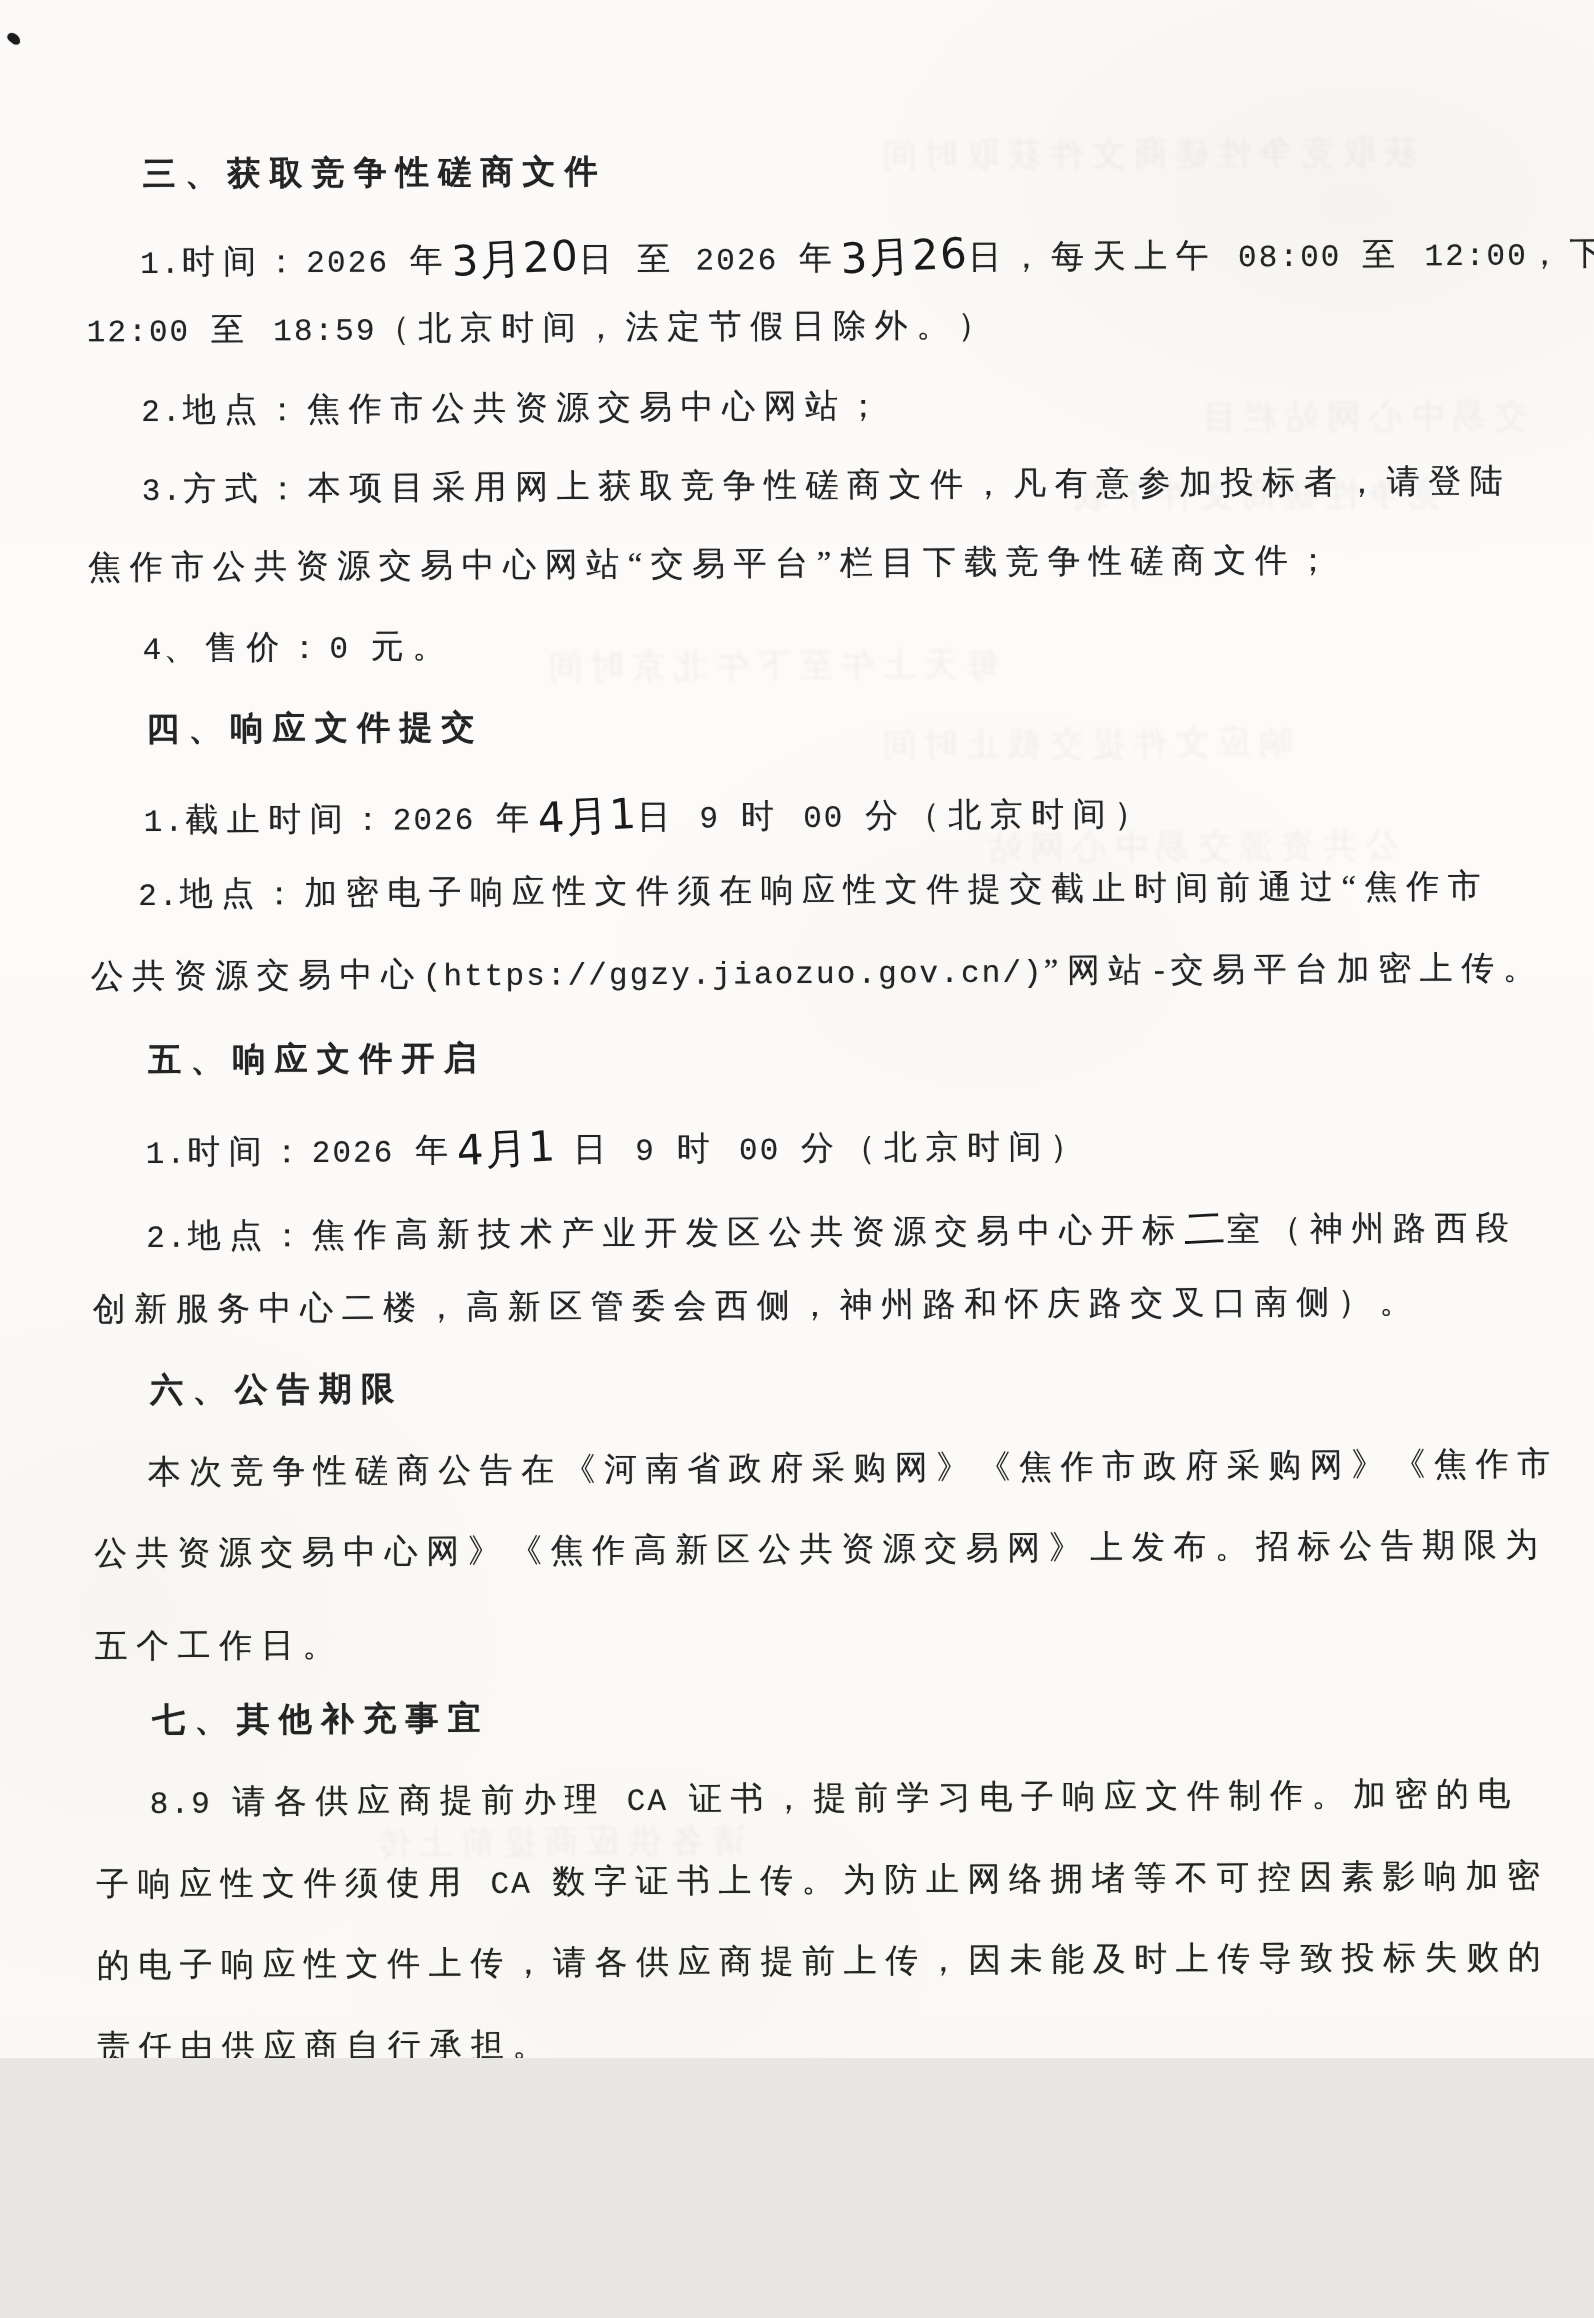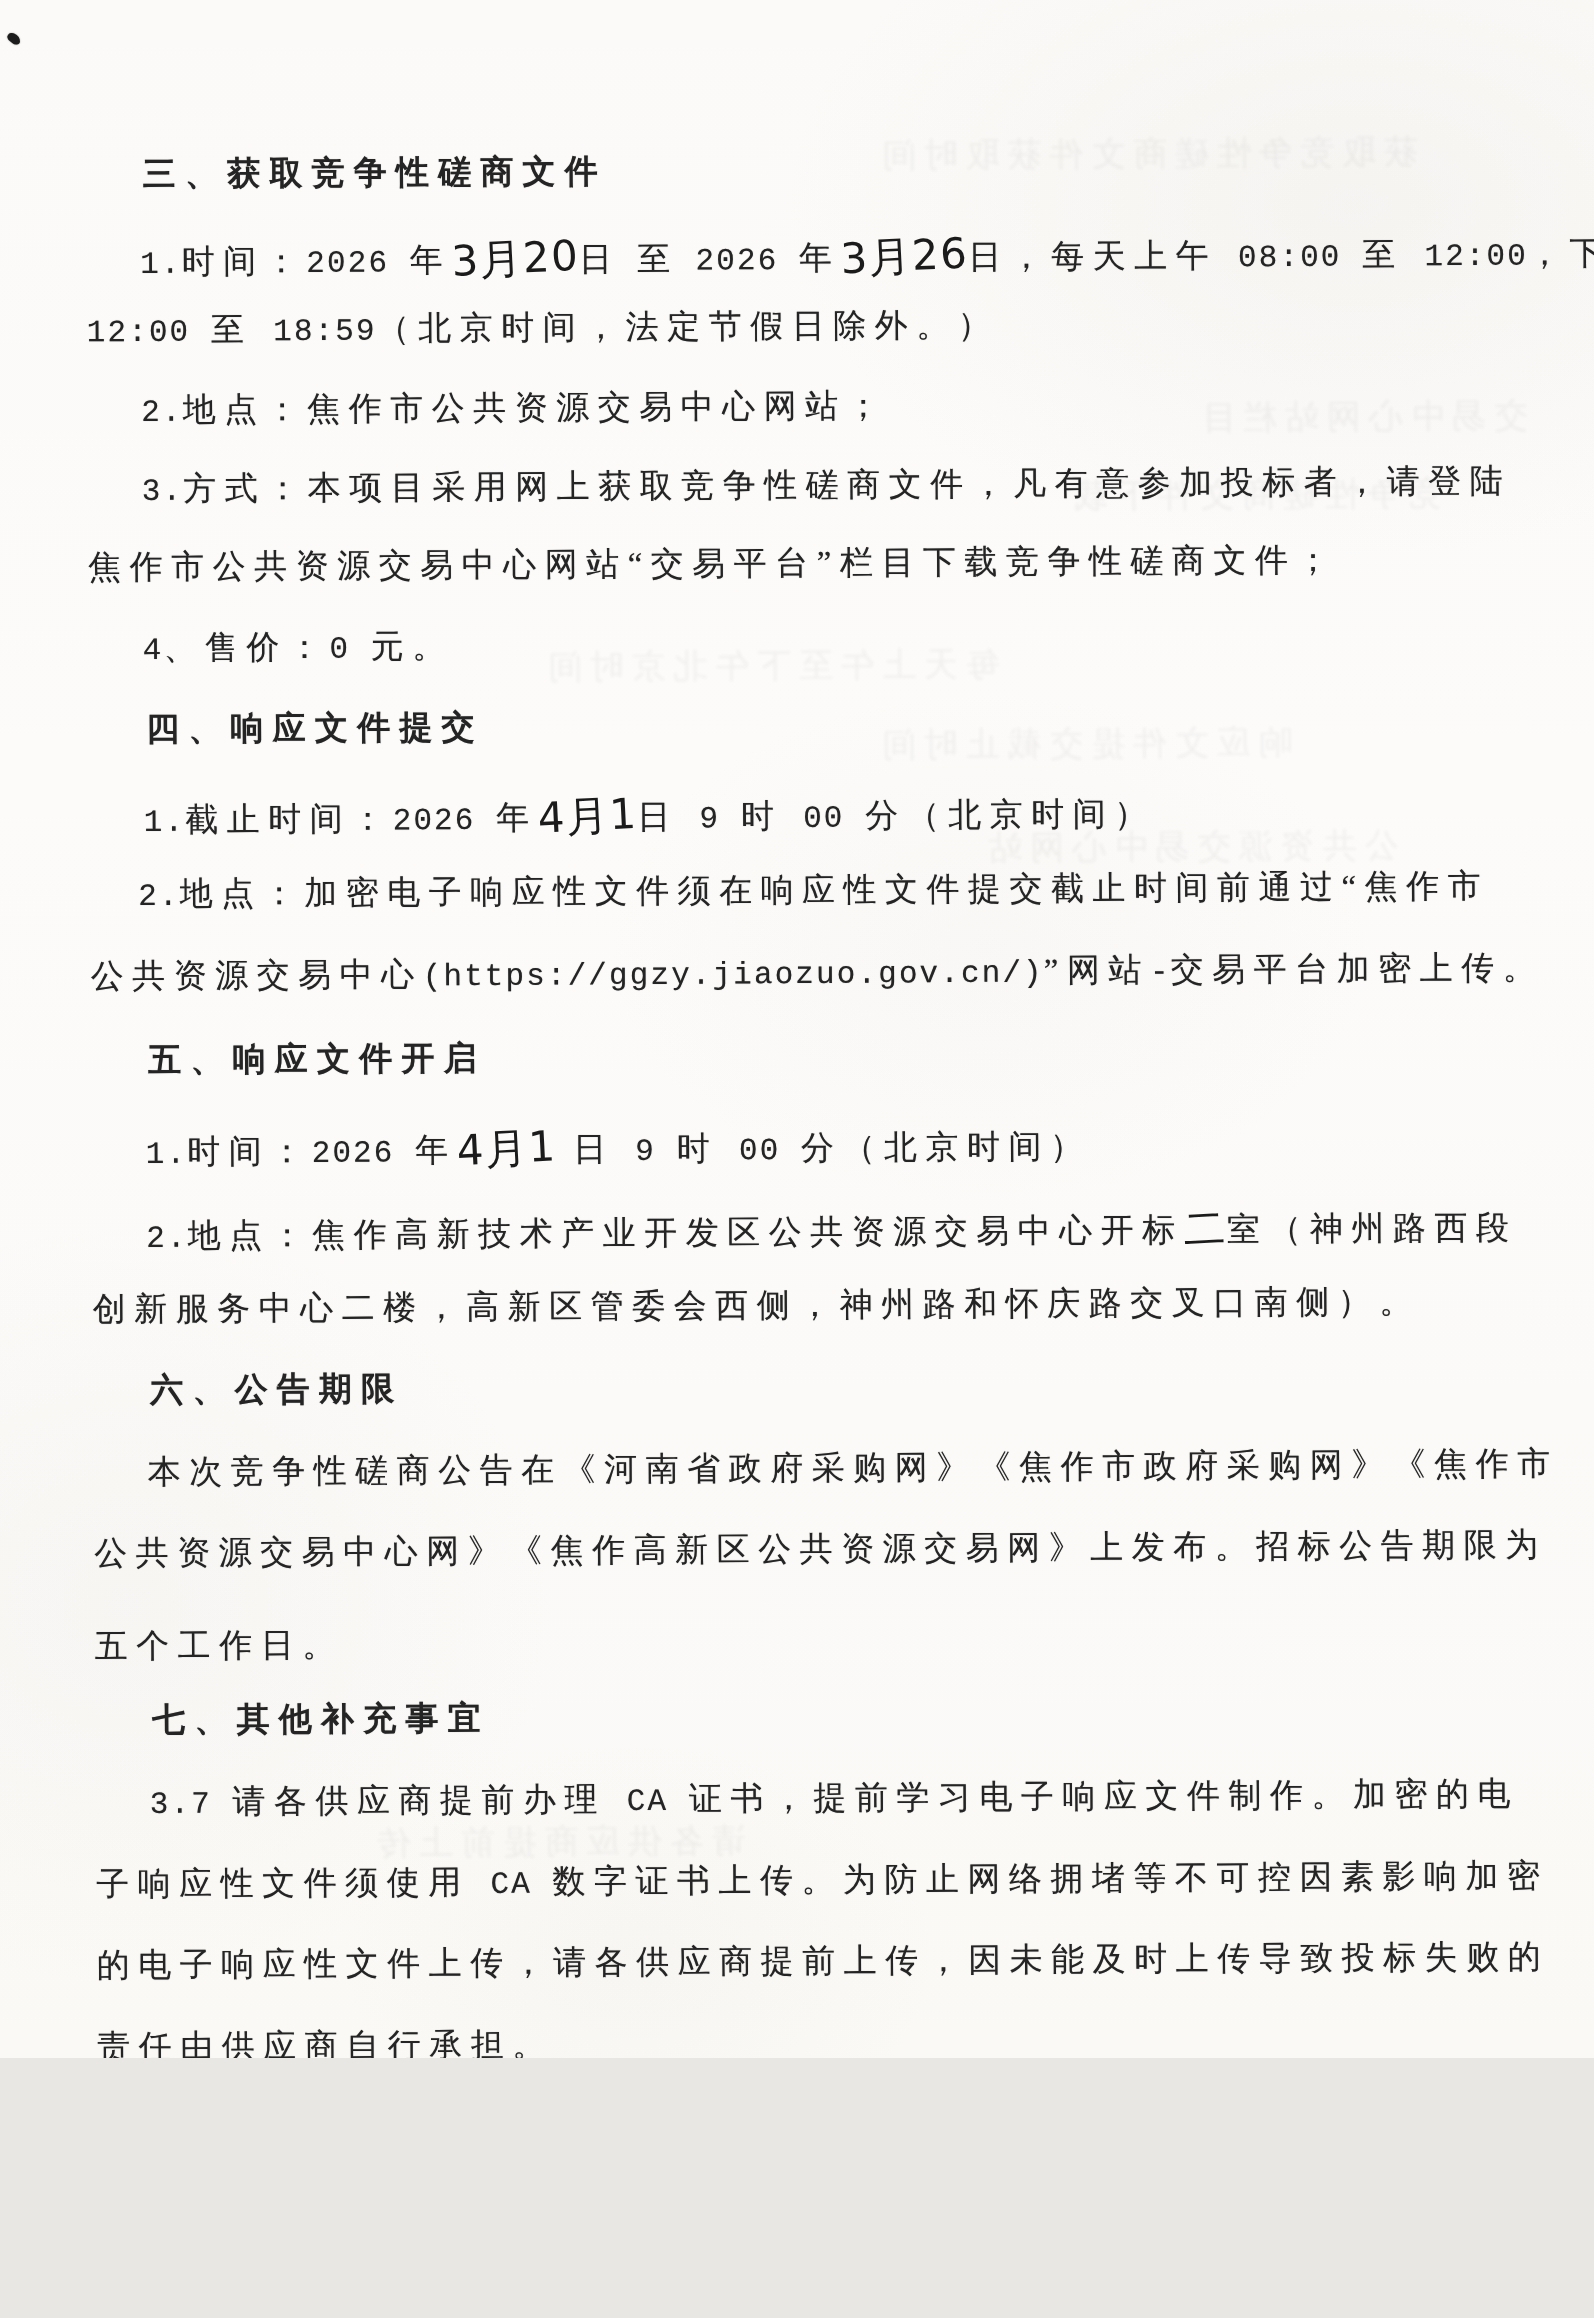--- a/index.html
+++ b/index.html
@@ -113,20 +113,20 @@
       <div class="line body" style="top: 950px; padding-left: 0px;"><span class="cjk">公共资源交易中心</span><span class="lat">(https://ggzy.jiaozuo.gov.cn/)</span><span class="cjk">”网站</span><span class="lat">-</span><span class="cjk">交易平台加密上传。</span></div>
       <div class="line heading" style="top: 1034px; padding-left: 57px;"><span class="cjk">五、响应文件开启</span></div>
       <div class="line body" style="top: 1117px; padding-left: 54px;"><span class="lat">1.</span><span class="cjk">时间：</span><span class="lat">2026 </span><span class="cjk">年</span><span class="hand">4月1</span><span class="cjk"> 日</span><span class="lat"> 9 </span><span class="cjk">时</span><span class="lat"> 00 </span><span class="cjk">分（北京时间）</span></div>
       <div class="line body" style="top: 1201px; padding-left: 54px;"><span class="lat">2.</span><span class="cjk">地点：焦作高新技术产业开发区公共资源交易中心开标</span><span class="hand">二</span><span class="cjk">室（神州路西段</span></div>
       <div class="line body" style="top: 1283px; padding-left: 0px;"><span class="cjk">创新服务中心二楼，高新区管委会西侧，神州路和怀庆路交叉口南侧）。</span></div>
       <div class="line heading" style="top: 1364px; padding-left: 57px;"><span class="cjk">六、公告期限</span></div>
       <div class="line body" style="top: 1446px; padding-left: 54px;"><span class="cjk">本次竞争性磋商公告在《河南省政府采购网》《焦作市政府采购网》《焦作市</span></div>
       <div class="line body" style="top: 1527px; padding-left: 0px;"><span class="cjk">公共资源交易中心网》《焦作高新区公共资源交易网》上发布。招标公告期限为</span></div>
       <div class="line body" style="top: 1620px; padding-left: 0px;"><span class="cjk">五个工作日。</span></div>
       <div class="line heading" style="top: 1694px; padding-left: 57px;"><span class="cjk">七、其他补充事宜</span></div>
-      <div class="line body" style="top: 1776px; padding-left: 54px;"><span class="lat">3.7 </span><span class="cjk">请各供应商提前办理</span><span class="lat"> CA </span><span class="cjk">证书，提前学习电子响应文件制作。加密的电</span></div>
+      <div class="line body" style="top: 1776px; padding-left: 54px;"><span class="lat">8.9 </span><span class="cjk">请各供应商提前办理</span><span class="lat"> CA </span><span class="cjk">证书，提前学习电子响应文件制作。加密的电</span></div>
       <div class="line body" style="top: 1858px; padding-left: 0px;"><span class="cjk">子响应性文件须使用</span><span class="lat"> CA </span><span class="cjk">数字证书上传。为防止网络拥堵等不可控因素影响加密</span></div>
       <div class="line body" style="top: 1939px; padding-left: 0px;"><span class="cjk">的电子响应性文件上传，请各供应商提前上传，因未能及时上传导致投标失败的</span></div>
       <div class="line body" style="top: 2021px; padding-left: 0px;"><span class="cjk">责任由供应商自行承担。</span></div>
     </div>
 
 </div>
 
 
 </body></html>

